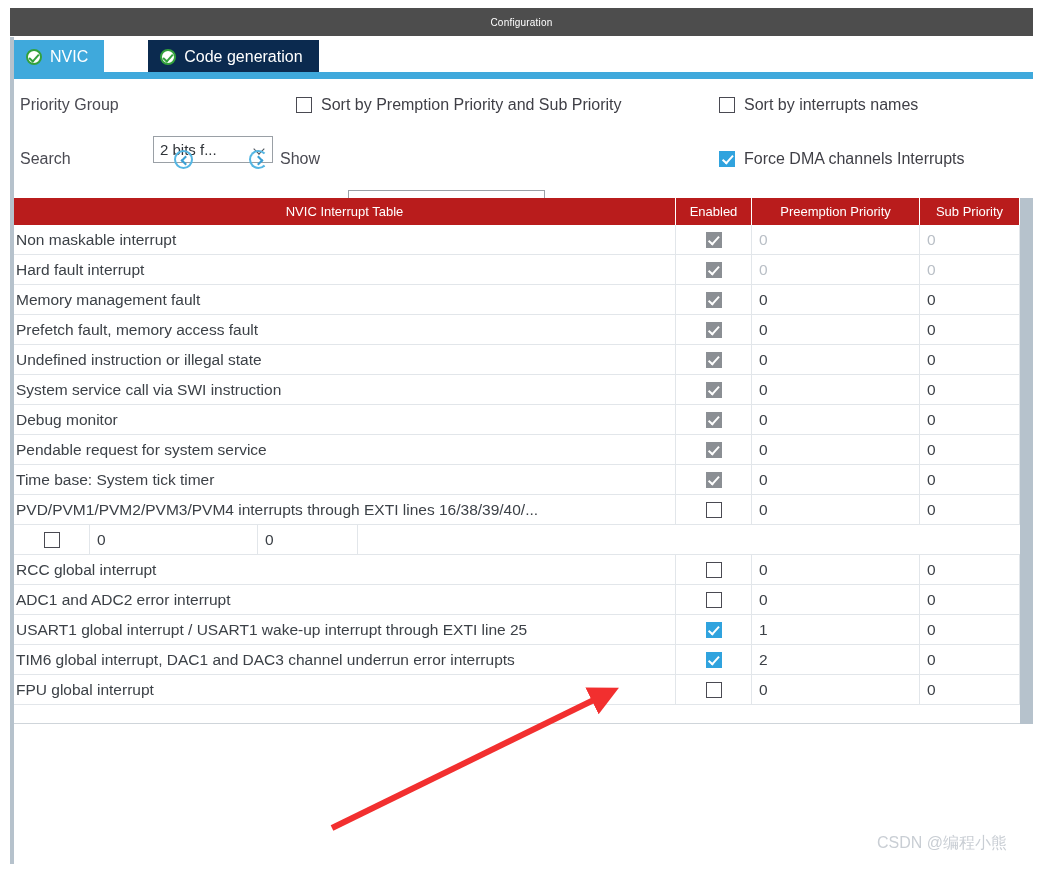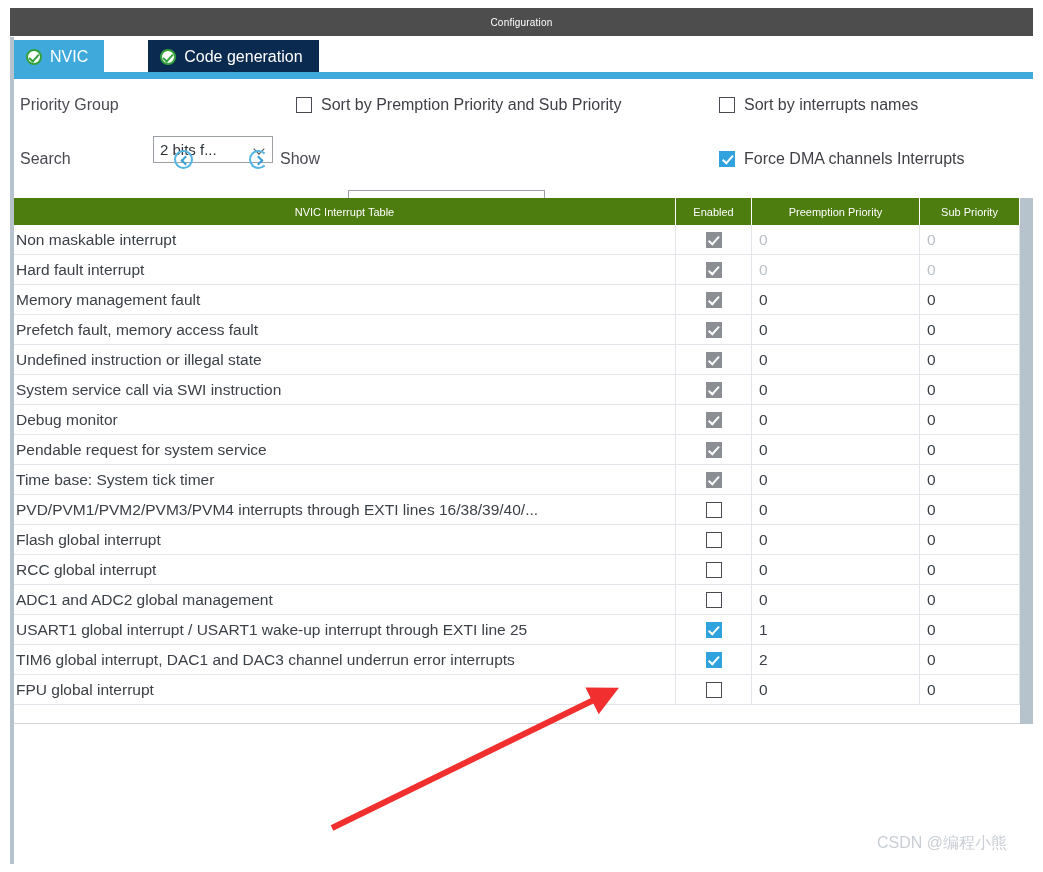--- a/index.html
+++ b/index.html
@@ -222,23 +222,23 @@
   
   #table {
     position: absolute;
     left: 14px; top: 198px;
     width: 1006px;
     background: #ffffff;
   }
   #thead {
     display: flex;
     height: 27px;
-    background: #4d7c0f;
+    background: #b91c1c;
     color: #ffffff;
-    font-size: 11px;
+    font-size: 13px;
   }
   #thead .th {
     display: flex;
     align-items: center;
     justify-content: center;
     box-sizing: border-box;
     border-right: 1px solid #ffffff;
     white-space: nowrap;
     overflow: hidden;
   }
@@ -460,37 +460,36 @@
         </div>
         <div class="trow">
           <div class="cell c-name col-name">PVD/PVM1/PVM2/PVM3/PVM4 interrupts through EXTI lines 16/38/39/40/...</div>
           <div class="cell c-en col-en">
             <span class="cbox"></span>
           </div>
           <div class="cell c-pre col-pre val-on">0</div>
           <div class="cell c-sub col-sub val-on">0</div>
         </div>
         <div class="trow">
-          <div class="cell c-name col-name">Flash global interrupt</div>
           <div class="cell c-en col-en">
             <span class="cbox"></span>
           </div>
           <div class="cell c-pre col-pre val-on">0</div>
           <div class="cell c-sub col-sub val-on">0</div>
         </div>
         <div class="trow">
           <div class="cell c-name col-name">RCC global interrupt</div>
           <div class="cell c-en col-en">
             <span class="cbox"></span>
           </div>
           <div class="cell c-pre col-pre val-on">0</div>
           <div class="cell c-sub col-sub val-on">0</div>
         </div>
         <div class="trow">
-          <div class="cell c-name col-name">ADC1 and ADC2 global management</div>
+          <div class="cell c-name col-name">ADC1 and ADC2 error interrupt</div>
           <div class="cell c-en col-en">
             <span class="cbox"></span>
           </div>
           <div class="cell c-pre col-pre val-on">0</div>
           <div class="cell c-sub col-sub val-on">0</div>
         </div>
         <div class="trow">
           <div class="cell c-name col-name">USART1 global interrupt / USART1 wake-up interrupt through EXTI line 25</div>
           <div class="cell c-en col-en">
             <span class="cbox checked"></span>

